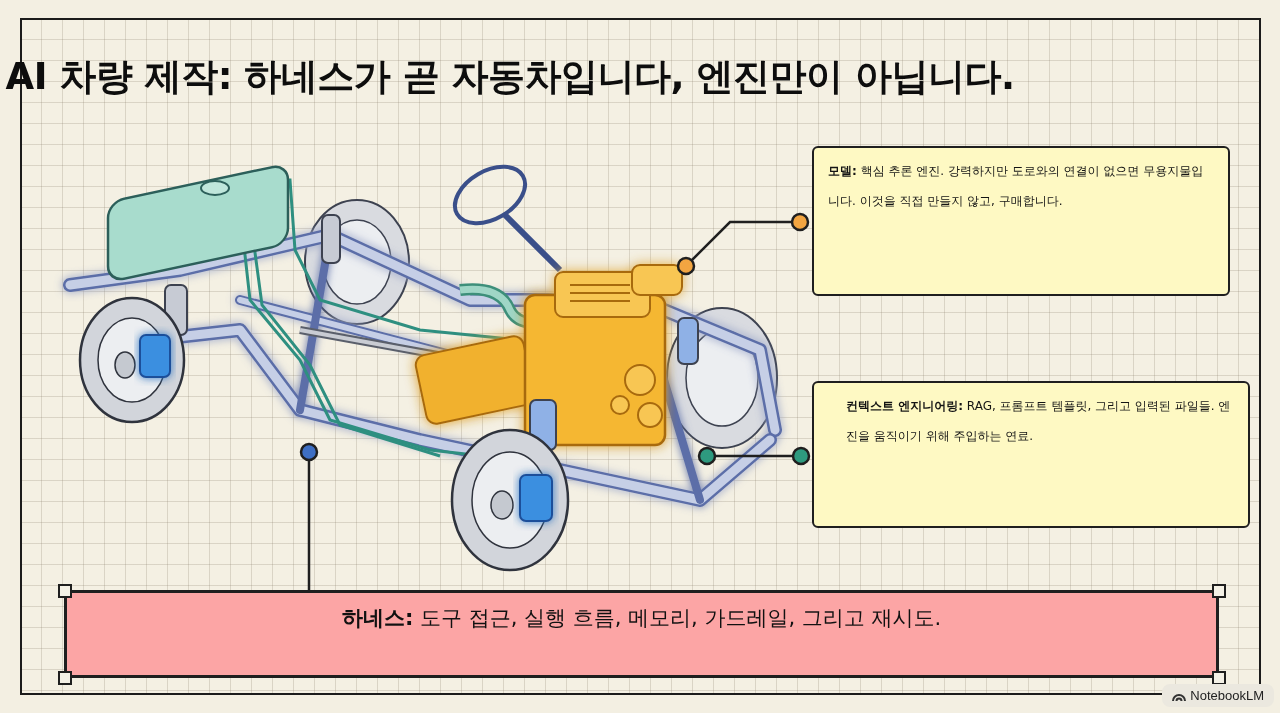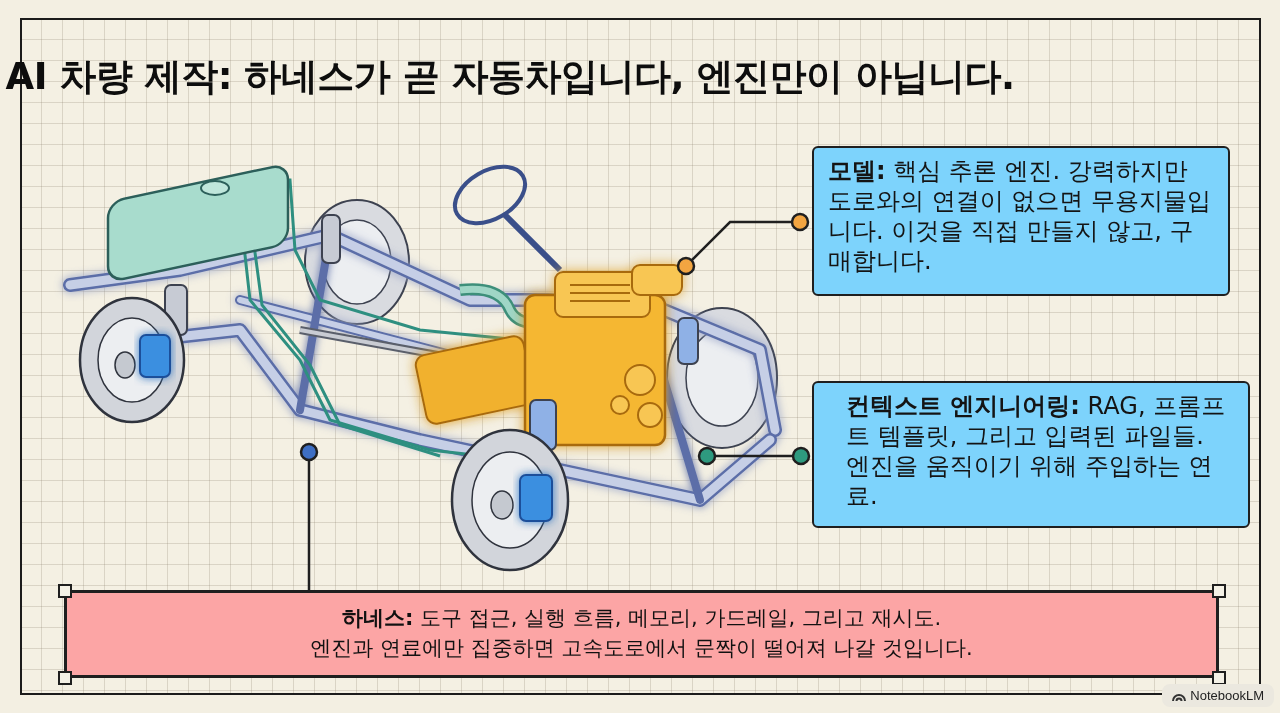--- a/index.html
+++ b/index.html
@@ -17,23 +17,23 @@
       linear-gradient(to right, rgba(150,140,120,0.28) 1px, transparent 1px),
       linear-gradient(to bottom, rgba(150,140,120,0.28) 1px, transparent 1px);
     background-size:21px 21px;
     background-position:-2px -2px;
   }
   .title {
     position:absolute; left:0; top:52px; width:1020px; text-align:center;
     font-size:37px; font-weight:bold; letter-spacing:-0.5px; color:#0d0d0d;
   }
   .callout {
-    position:absolute; background:#7dd3fc; border:2.5px solid #1f1f1f;
+    position:absolute; background:#fef9c3; border:2.5px solid #1f1f1f;
     border-radius:6px; box-sizing:border-box; padding:8px 14px;
-    font-size:24px; line-height:30px; color:#141414;
+    font-size:12px; line-height:30px; color:#141414;
   }
   .callout b { font-weight:bold; }
   #model-box { left:812px; top:146px; width:418px; height:150px; }
   #context-box { left:812px; top:381px; width:438px; height:147px;padding-left:32px; }
   .harness {
     position:absolute; left:64px; top:590px; width:1155px; height:88px;
     border-top:3px solid #1f1f1f; border-bottom:3px solid #1f1f1f;
     box-sizing:border-box; background:#fca5a5;
     text-align:center; font-size:21px; line-height:30px; padding-top:10px;
   }
@@ -170,21 +170,20 @@
 <div class="callout" id="model-box">
   <b>모델:</b><span> 핵심 추론 엔진. 강력하지만 도로와의 연결이 없으면 무용지물입니다. 이것을 직접 만들지 않고, 구매합니다.</span>
 </div>
 
 <div class="callout" id="context-box">
   <b>컨텍스트 엔지니어링:</b><span> RAG, 프롬프트 템플릿, 그리고 입력된 파일들. 엔진을 움직이기 위해 주입하는 연료.</span>
 </div>
 
 <div class="harness">
   <div><b>하네스:</b><span> 도구 접근, 실행 흐름, 메모리, 가드레일, 그리고 재시도.</span></div>
-  <div>엔진과 연료에만 집중하면 고속도로에서 문짝이 떨어져 나갈 것입니다.</div>
 </div>
 <div class="handle" style="left:58px; top:584px;"></div>
 <div class="handle" style="left:58px; top:671px;"></div>
 <div class="handle" style="left:1212px; top:584px;"></div>
 <div class="handle" style="left:1212px; top:671px;"></div>
 
 <div class="badge">
   <svg width="14" height="12" viewBox="0 0 14 12">
     <path d="M1 11 A6 6 0 0 1 13 11" fill="none" stroke="#333" stroke-width="2"></path>
     <path d="M4.5 11 A2.5 2.5 0 0 1 9.5 11" fill="none" stroke="#333" stroke-width="2"></path>

